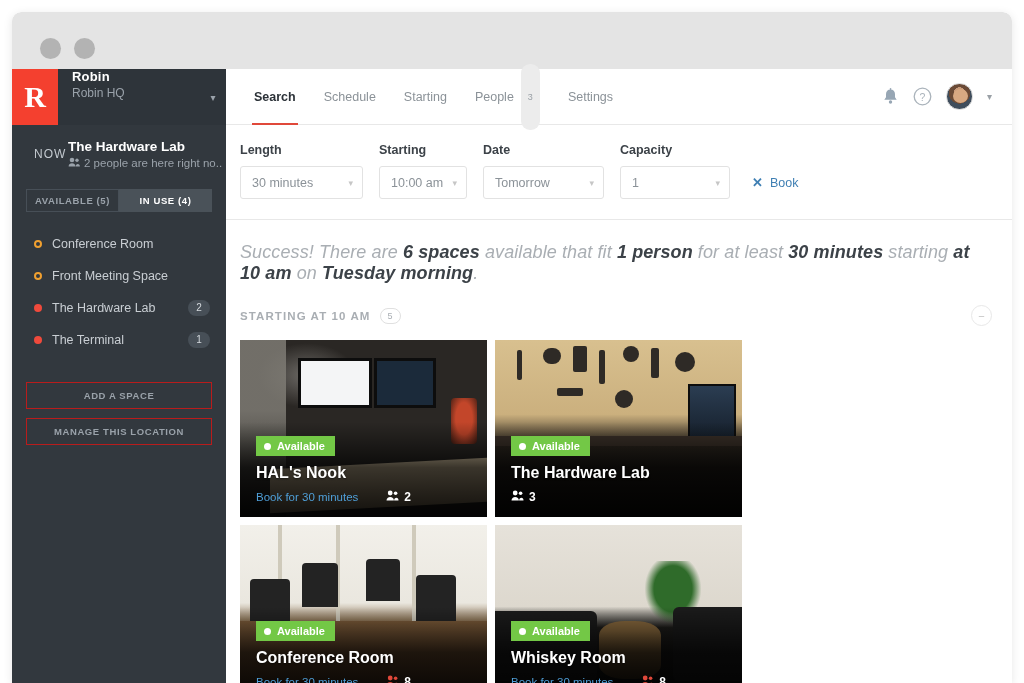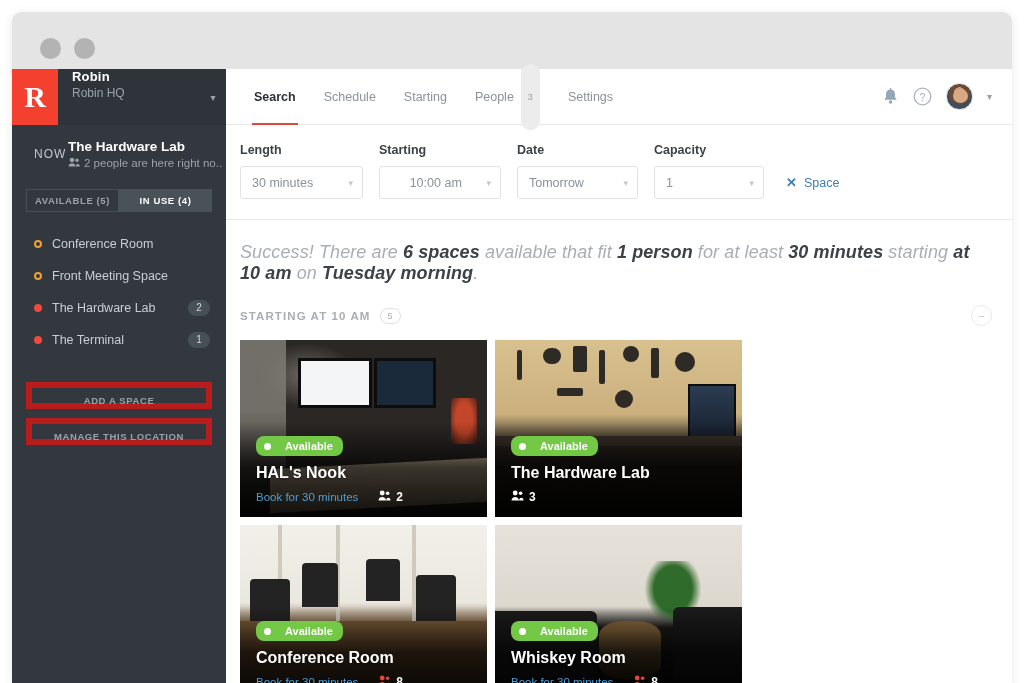--- a/index.html
+++ b/index.html
@@ -96,21 +96,21 @@
   .space-badge {
     background: #474f57; color: #d4d9dd;
     font-size: 10px; border-radius: 9px;
     min-width: 22px; height: 16px; line-height: 16px;
     text-align: center; padding: 0 6px;
   }
 
   #side-actions { margin: 26px 14px 0 14px; }
   .side-btn {
     height: 27px; line-height: 26px; text-align: center;
-    border: 6px solid #b91c1c; color: #9aa2aa;
+    border: 1px solid #b91c1c; color: #9aa2aa;
     font-size: 9.5px; letter-spacing: .6px; font-weight: bold;
     margin-bottom: 9px; cursor: pointer; background: transparent;
     width: 100%;
   }
 
   
   #main { flex: 1; background: #ffffff; display: flex; flex-direction: column; min-width: 0; }
 
   #topbar {
     height: 56px; border-bottom: 1px solid #e8e8e8;
@@ -152,21 +152,21 @@
   .field { margin-right: 16px; }
   .field-label { font-size: 12.5px; color: #3c4248; margin-bottom: 9px; font-weight: bold; }
   .select {
     height: 33px; border: 1px solid #e2e2e2; border-radius: 3px;
     background: #fff; display: flex; align-items: center;
     padding: 0 9px 0 11px; font-size: 12.5px; color: #8b9298;
     cursor: pointer; position: relative;
   }
   .select .val { flex: 1; white-space: nowrap; }
   .select .car { color: #c6c6c6; font-size: 9px; margin-left: 6px; }
-  .w1 { width: 123px; } .w2 { width: 122px; text-align: center; } .w3 { width: 121px; } .w4 { width: 110px; }
+  .w1 { width: 123px; } .w2 { width: 88px; } .w3 { width: 121px; } .w4 { width: 110px; }
   #reset {
     display: flex; align-items: center; gap: 7px; height: 33px;
     color: #3f7fb3; font-size: 12.5px; cursor: pointer; margin-left: 6px;
   }
   #reset .xm { font-size: 13px; font-weight: bold; }
 
   
   #results { flex: 1; padding: 0 20px 0 14px; overflow: hidden; position: relative; }
   #success-msg {
     font-size: 18px; color: #a9aeb3; padding: 22px 0 0 0; letter-spacing: .1px; font-style: italic;
@@ -196,32 +196,32 @@
     background: #1a1a1a; cursor: pointer; flex: 0 0 247px;
   }
   .card-img { position: absolute; inset: 0; }
   .card-shade {
     position: absolute; left:0; right:0; bottom: 0; height: 95px;
     background: linear-gradient(to bottom, rgba(0,0,0,0) 0%, rgba(0,0,0,.72) 48%, rgba(0,0,0,.9) 100%);
   }
   .badge-av {
     position: absolute; left: 16px; bottom: 61px;
     background: #73c846; color: #fff; font-size: 11px; font-weight: bold;
-    border-radius: 8px; padding: 4px 10px 4px 8px;
-    display: flex; align-items: center; gap: 14px;
+    border-radius: 0; padding: 4px 10px 4px 8px;
+    display: flex; align-items: center; gap: 6px;
   }
   .badge-av .bd { width: 7px; height: 7px; border-radius: 50%; background: #fff; }
   .card-title {
     position: absolute; left: 16px; bottom: 35px;
     color: #fff; font-size: 16px; font-weight: bold;
     text-shadow: 0 1px 2px rgba(0,0,0,.5);
   }
   .card-meta {
     position: absolute; left: 16px; bottom: 13px; right: 12px;
-    display: flex; align-items: center; gap: 20px;
+    display: flex; align-items: center; gap: 28px;
   }
   .card-book { color: #4f9fd8; font-size: 11.5px; }
   .card-cap { display: flex; align-items: center; gap: 5px; color: #fff; font-size: 12px; font-weight: bold; }
 
   
   .scene-hal {
     background:
       radial-gradient(ellipse 70px 46px at 27% 20%, #6d6a66 0%, #2a2724 70%),
       linear-gradient(to bottom, #15130f 0%, #121110 55%, #1d1a16 100%);
   }
@@ -428,21 +428,21 @@
         </div>
         <div class="field">
           <div class="field-label">Capacity</div>
           <div class="select w4">
             <span class="val">1</span>
             <span class="car">▾</span>
           </div>
         </div>
         <div id="reset">
           <span class="xm">✕</span>
-          <span>Space</span>
+          <span>Book</span>
         </div>
       </div>
 
       <div id="results">
 
         <div id="success-msg"><span>Success! There are </span><b>6 spaces</b><span> available that fit </span><b>1 person</b><span> for at least </span><b>30 minutes</b><span> starting </span><b>at 10 am</b><span> on </span><b>Tuesday morning</b><span>.</span></div>
 
         <div id="group-row">
           <span id="group-label">STARTING AT 10 AM</span>
           <span id="group-count">5</span>

